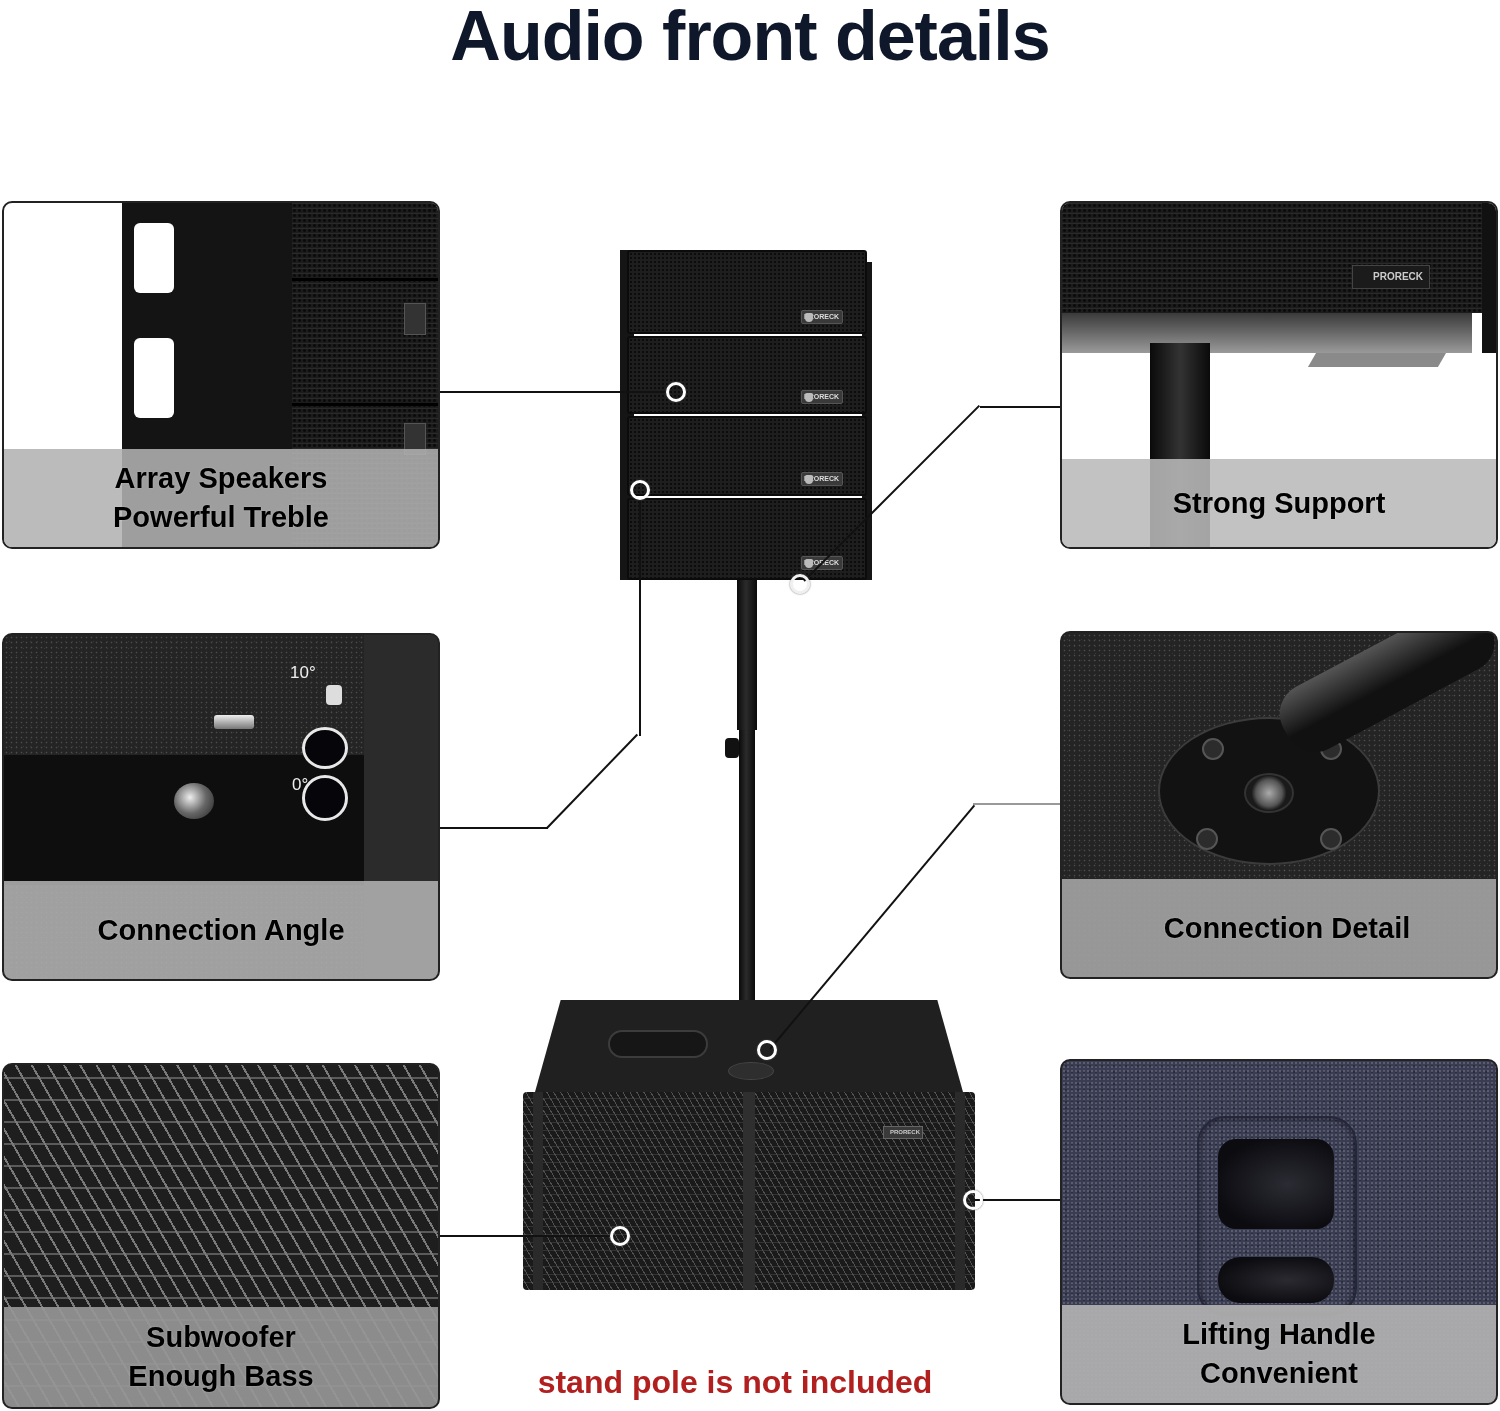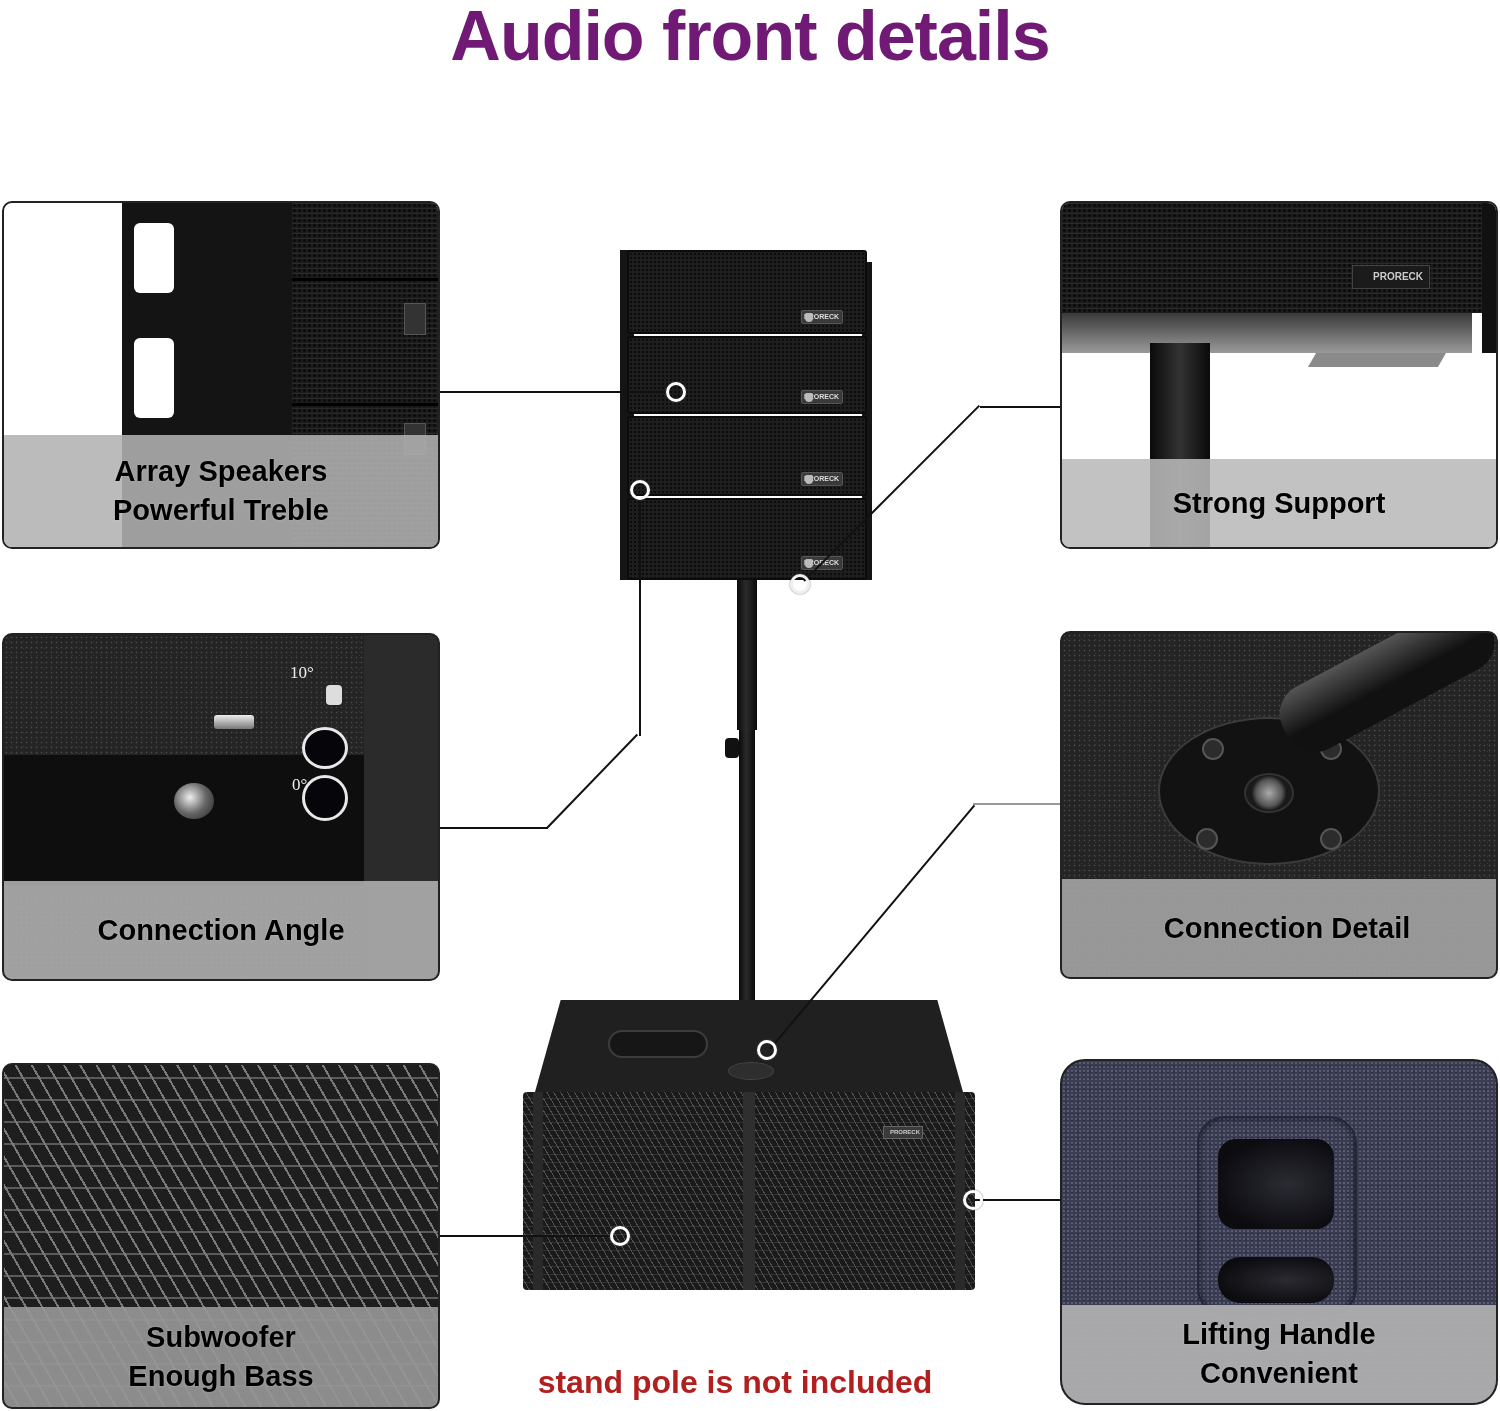--- a/index.html
+++ b/index.html
@@ -2,21 +2,21 @@
 <html><head>
 <meta charset="utf-8">
 <style>
   * { box-sizing: border-box; margin: 0; padding: 0; }
   html, body { width: 1500px; height: 1411px; background: #ffffff; overflow: hidden; }
   body { position: relative; font-family: "Liberation Sans", sans-serif; }
 
   .title {
     position: absolute; left: 0; top: 0; width: 1500px; height: 72px;
     text-align: center; font-weight: bold; font-size: 70px; line-height: 72px;
-    color: #701a75; letter-spacing: -1px;
+    color: #0f172a; letter-spacing: -1px;
   }
 
   .panel {
     position: absolute; width: 438px; border: 2px solid #222; border-radius: 10px;
     overflow: hidden; background: #1b1b1b;
   }
   .panel .photo { position: absolute; inset: 0; }
   .panel .caption {
     position: absolute; left: 0; right: 0; bottom: 0;
     background: rgba(178,178,178,0.88);
@@ -33,21 +33,20 @@
       linear-gradient(#2a2a2a 1px, transparent 1px);
     background-size: 5px 5px, 5px 5px;
   }
   .tex-grain {
     background-color: #242424;
     background-image:
       radial-gradient(circle, rgba(255,255,255,0.18) 0.7px, transparent 1.1px),
       radial-gradient(circle, rgba(255,255,255,0.10) 0.6px, transparent 1px);
     background-size: 5px 5px, 7px 7px;
     background-position: 0 0, 2px 3px;
-    font-family: Liberation Serif, serif;
   }
   .tex-diamond {
     background-color: #1e1e1e;
     background-image:
       repeating-linear-gradient(60deg, transparent 0 12px, #7a7a7a 12px 14px),
       repeating-linear-gradient(0deg, transparent 0 20px, #5a5a5a 20px 22px);
   }
   .tex-navy {
     background-color: #3a3c52;
     background-image:
@@ -134,21 +133,21 @@
   <div class="photo">
     <div style="position:absolute; left:118px; top:0; width:170px; height:348px; background:#141414;"></div>
     <div style="position:absolute; left:130px; top:20px; width:40px; height:70px; background:#fff; border-radius:6px;"></div>
     <div style="position:absolute; left:130px; top:135px; width:40px; height:80px; background:#fff; border-radius:6px;"></div>
     <div class="tex-mesh" style="position:absolute; left:288px; top:0; width:150px; height:348px;"></div>
     <div style="position:absolute; left:288px; top:75px; width:150px; height:3px; background:#000;"></div>
     <div style="position:absolute; left:288px; top:200px; width:150px; height:3px; background:#000;"></div>
     <div style="position:absolute; left:400px; top:100px; width:22px; height:32px; background:#333; border:1px solid #555;"></div>
     <div style="position:absolute; left:400px; top:220px; width:22px; height:32px; background:#333; border:1px solid #555;"></div>
   </div>
-  <div class="caption" style="height:112px;">
+  <div class="caption" style="height:98px;">
     <span>Array Speakers</span>
     <span>Powerful Treble</span>
   </div>
 </div>
 
 <div class="panel" style="left:2px; top:633px; height:348px;">
   <div class="photo tex-grain">
     <div style="position:absolute; left:0; top:120px; width:360px; height:130px; background:#0e0e0e;"></div>
     <div style="position:absolute; left:360px; top:0; width:78px; height:348px; background:#2b2b2b;"></div>
     <div style="position:absolute; left:170px; top:148px; width:40px; height:36px; border-radius:50%; background:radial-gradient(circle at 40% 40%,#eee,#666 50%,#222);"></div>
@@ -194,21 +193,21 @@
     <div class="screw" style="left:134px; top:195px;"></div>
     <div class="screw" style="left:258px; top:195px;"></div>
     <div style="position:absolute; left:182px; top:140px; width:50px; height:40px; border-radius:50%; background:radial-gradient(circle,#aaa,#555 45%,#1a1a1a 60%); border:2px solid #333;"></div>
     <div style="position:absolute; left:240px; top:-10px; width:230px; height:70px; background:linear-gradient(#555,#111 60%); border-radius:30px; transform:rotate(-28deg); transform-origin:0 100%; top:60px;"></div>
   </div>
   <div class="caption" style="height:98px; background:rgba(160,160,160,0.93);padding-left:16px;">
     <span>Connection Detail</span>
   </div>
 </div>
 
-<div class="panel" style="left:1060px; top:1059px; height:346px;border-radius:25px;">
+<div class="panel" style="left:1060px; top:1059px; height:346px;">
   <div class="photo tex-navy">
     <div style="position:absolute; left:135px; top:55px; width:160px; height:200px; border:2px solid #25263a; border-radius:28px; box-shadow:inset 0 0 6px rgba(0,0,0,0.6);"></div>
     <div style="position:absolute; left:156px; top:78px; width:116px; height:90px; border-radius:18px; background:radial-gradient(ellipse at 60% 50%,#2b2b33,#0b0b10 75%);"></div>
     <div style="position:absolute; left:156px; top:196px; width:116px; height:46px; border-radius:22px; background:radial-gradient(ellipse at 60% 50%,#2a2a30,#0b0b10 75%);"></div>
   </div>
   <div class="caption" style="height:98px; background:rgba(175,175,175,0.94);">
     <span>Lifting Handle</span>
     <span>Convenient</span>
   </div>
 </div>

